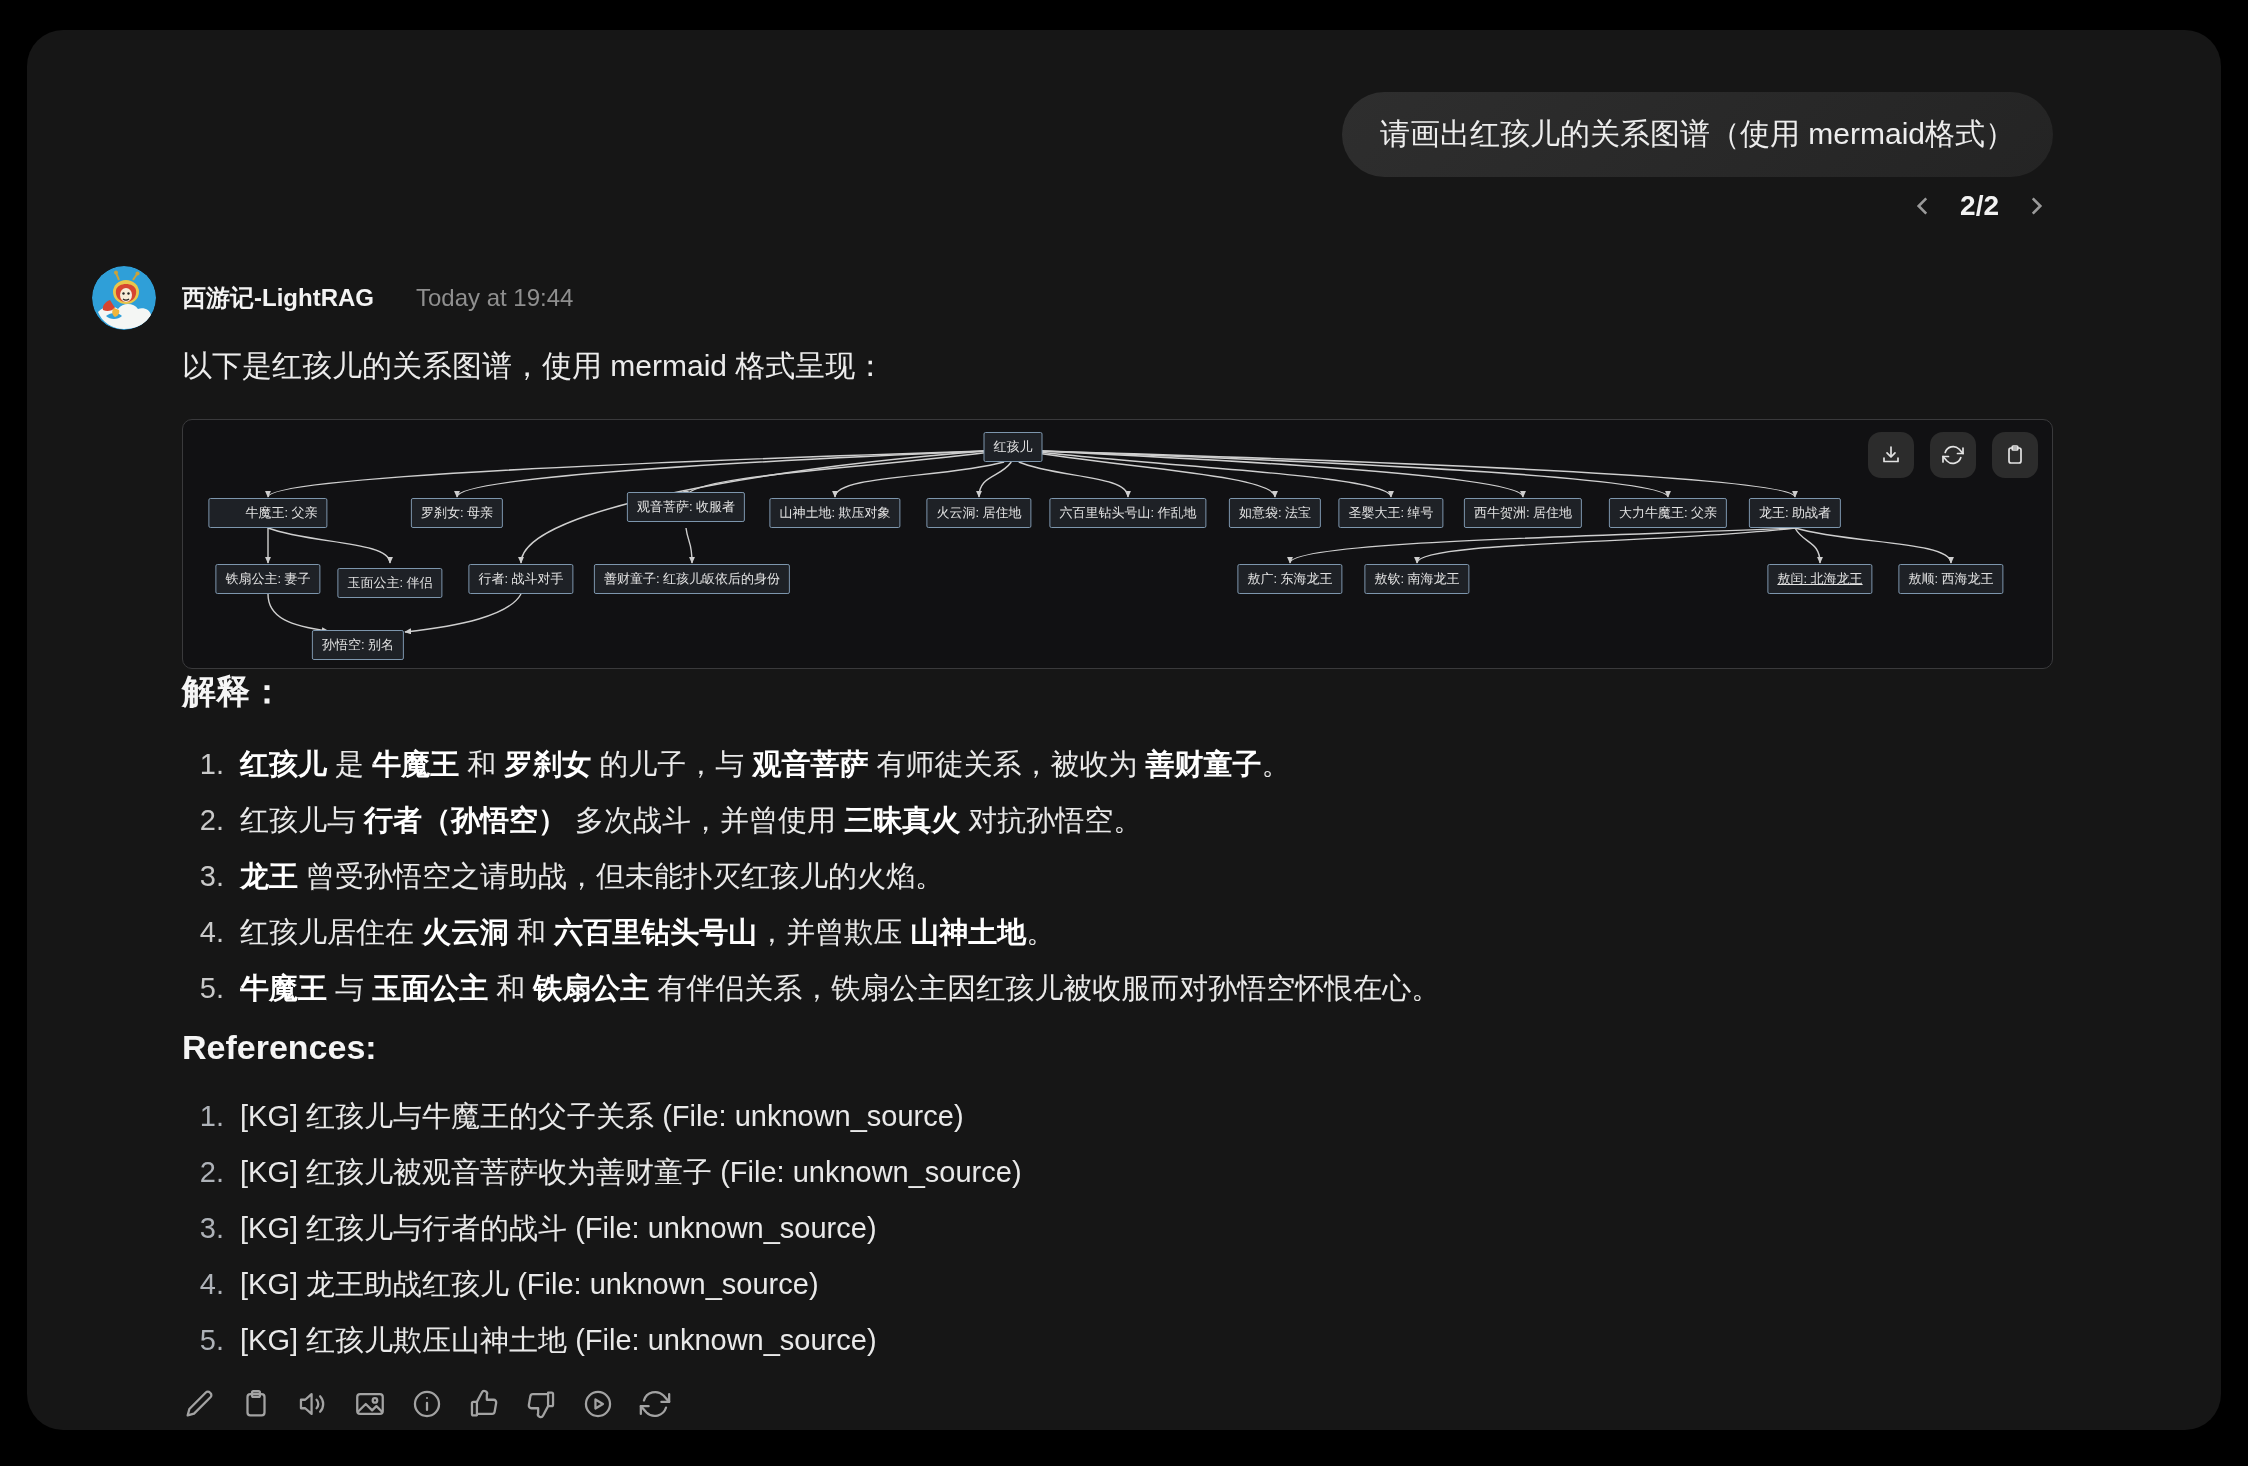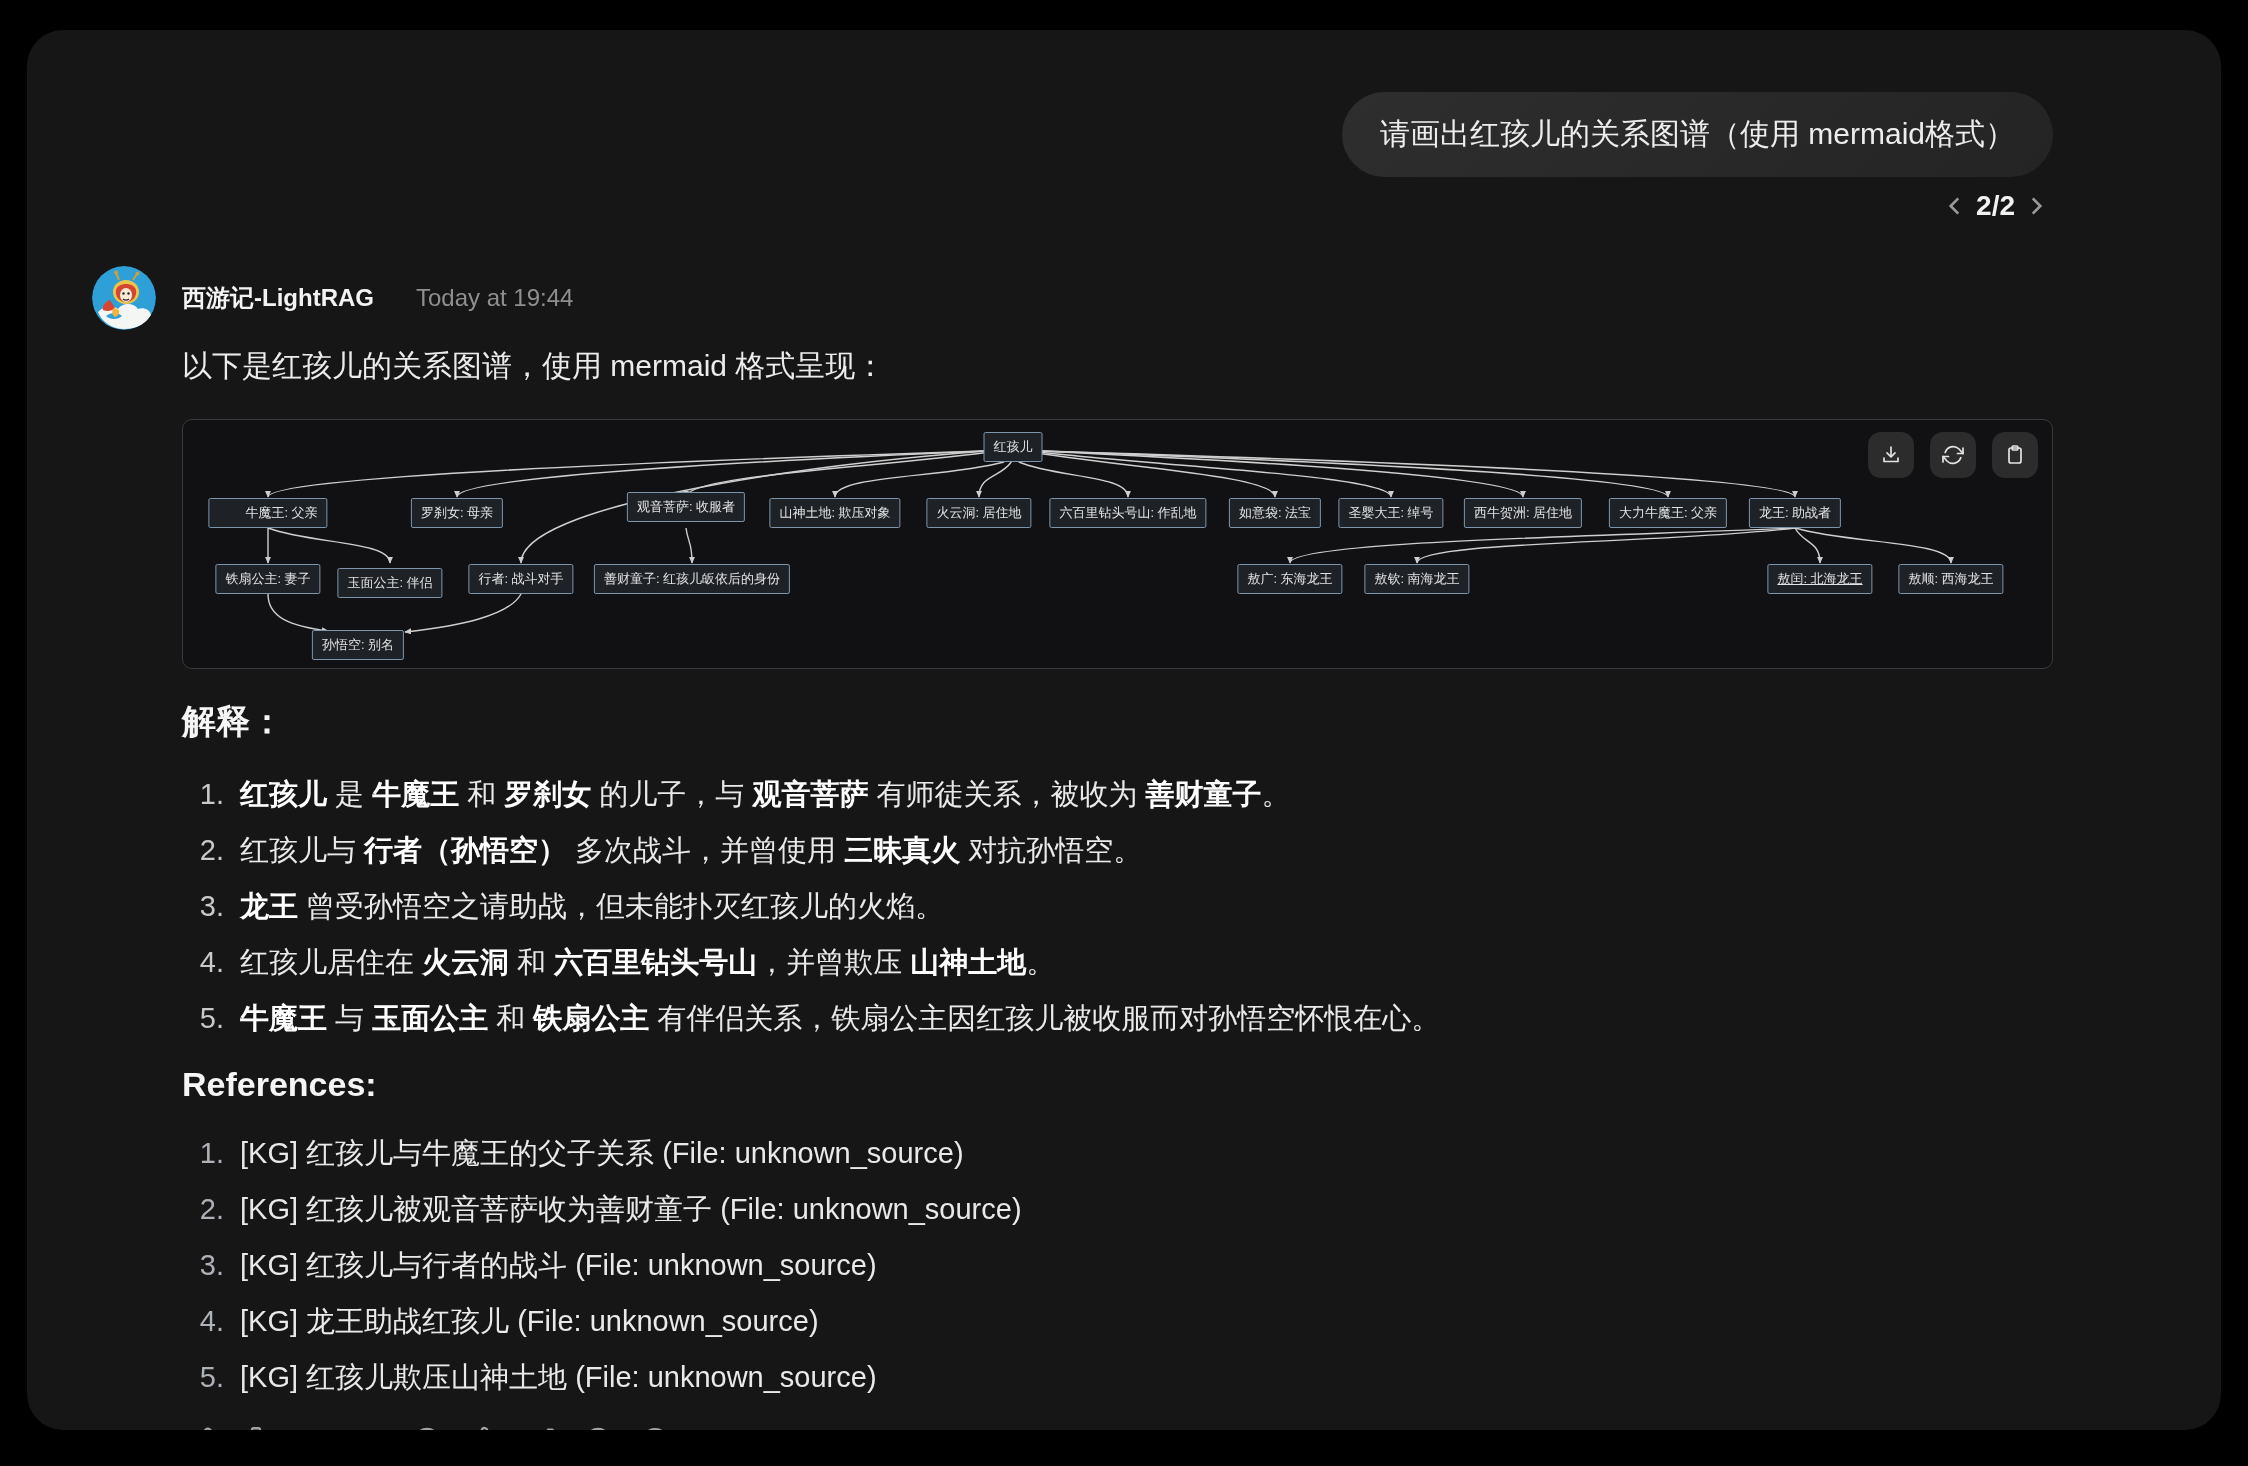--- a/index.html
+++ b/index.html
@@ -5,21 +5,21 @@
   * { box-sizing: border-box; margin: 0; padding: 0; }
   html,body { width:2248px; height:1466px; background:#000; overflow:hidden;
     font-family:"Liberation Sans","DejaVu Sans",sans-serif; }
   .panel { position:absolute; left:27px; top:30px; width:2194px; height:1400px;
     background:#161616; border-radius:36px; overflow:hidden; }
 
   
   .user-row { position:absolute; top:62px; right:168px; }
   .user-bubble { display:inline-block; padding:22px 38px; border-radius:44px;
     background:linear-gradient(135deg,#2e2e2e,#242424); color:#ededed; font-size:30px; }
-  .pagination { position:absolute; top:160px; right:172px; display:flex; align-items:center; gap:8px; }
+  .pagination { position:absolute; top:160px; right:172px; display:flex; align-items:center; gap:24px; }
   .pg-chev { width:26px; height:26px; stroke:#9a9a9a; stroke-width:2.4; fill:none; cursor:pointer; }
   .pg-label { color:#f2f2f2; font-size:28px; font-weight:bold; }
 
   
   .message { position:absolute; left:65px; top:236px; width:2041px; }
   .msg-header { display:flex; align-items:center; gap:26px; }
   .avatar { width:64px; height:64px; border-radius:50%; overflow:hidden; flex:0 0 auto; }
   .name { color:#f3f3f3; font-size:24px; font-weight:bold; }
   .time { color:#8f8f8f; font-size:24px; margin-left:16px; }
   .msg-body { margin-left:90px; margin-top:16px; color:#ececec; }
@@ -32,21 +32,21 @@
   .dnode { position:absolute; transform:translateX(-50%); white-space:nowrap;
     padding:6px 9px 7px; font-size:13px; line-height:15px; color:#e3e3e3;
     background:#1e2126; border:1px solid #7d96ad; border-radius:2px; }
   .dg-toolbar { position:absolute; top:12px; right:14px; display:flex; gap:16px; }
   .dg-btn { width:46px; height:46px; border-radius:13px; background:#2c2c2c; border:none;
     display:flex; align-items:center; justify-content:center; cursor:pointer; }
   .dg-btn svg { width:24px; height:24px; stroke:#e3e3e3; stroke-width:1.7; fill:none;
     stroke-linecap:round; stroke-linejoin:round; }
 
   
-  .sec-heading { margin-top:30px; margin-bottom:33px; font-size:34px; font-weight:bold; color:#f5f5f5; }
+  .sec-heading { margin-bottom:33px; font-size:34px; font-weight:bold; color:#f5f5f5; }
   .num-list { list-style:none; }
   .num-list li { font-size:29px; line-height:33px; margin-bottom:23px; color:#e9e9e9; display:flex; }
   .num-list .num { flex:0 0 58px; text-align:right; padding-right:16px; color:#c9c9c9; }
   .num-list b { color:#fff; font-weight:bold; }
   .refs .num { color:#aeb2b8; }
 
   
   .actions { display:flex; gap:23px; margin-top:30px; align-items:center; }
   .act-btn { background:none; border:none; cursor:pointer; width:34px; height:34px; padding:0; }
   .act-btn svg { width:34px; height:34px; stroke:#a3a3a3; stroke-width:1.6; fill:none;

